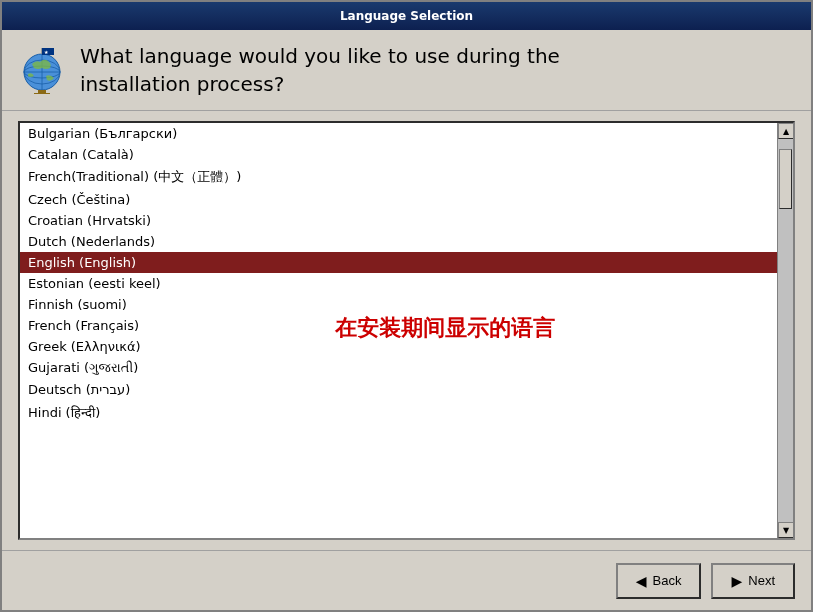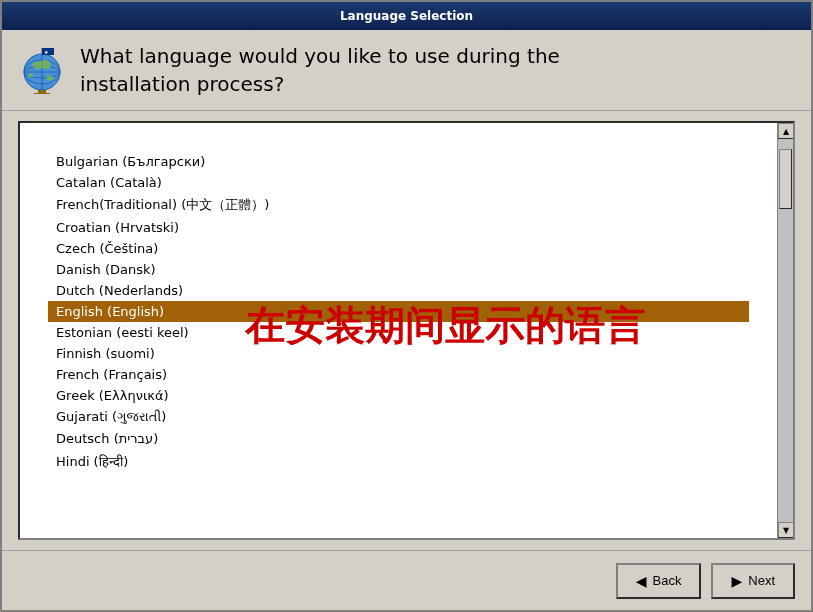--- a/index.html
+++ b/index.html
@@ -72,44 +72,44 @@
       background: white;
       display: flex;
       overflow: hidden;
       position: relative;
     }
 
     .language-list {
       flex: 1;
       overflow-y: scroll;
       list-style: none;
-      padding: 12px;
-      margin: 16px;
+      padding: 0;
+      margin: 0;
       position: relative;
     }
 
     .language-list li {
       padding: 3px 8px;
       cursor: pointer;
       color: #000;
       font-size: 13px;
       white-space: nowrap;
     }
 
     .language-list li.selected {
-      background: #a16207;
+      background: #7f1d1d;
       color: white;
     }
 
     .overlay-text {
       position: absolute;
       top: 50%;
       left: 55%;
       transform: translate(-50%, -60%);
-      font-size: 40px;
+      font-size: 22px;
       color: #cc0000;
       font-weight: bold;
       pointer-events: none;
       white-space: nowrap;
     }
 
     .scrollbar {
       width: 16px;
       background: #d4d0c8;
       border-left: 1px solid #808080;
@@ -219,23 +219,22 @@
 installation process?</div>
   </div>
 
   <div class="main-content">
     <div class="list-container">
       <ul class="language-list" id="language-list">
 
       <li>Bulgarian (Български)</li>
           <li>Catalan (Català)</li>
           <li>French(Traditional) (中文（正體）)</li>
+          <li>Czech (Čeština)</li>
           <li>Croatian (Hrvatski)</li>
-          <li>Czech (Čeština)</li>
-          <li>Danish (Dansk)</li>
           <li>Dutch (Nederlands)</li>
           <li class="selected">English (English)</li>
           <li>Estonian (eesti keel)</li>
           <li>Finnish (suomi)</li>
           <li>French (Français)</li>
           <li>Greek (Ελληνικά)</li>
           <li>Gujarati (ગુજરાતી)</li>
           <li>Deutsch (עברית)</li>
           <li>Hindi (हिन्दी)</li>
         </ul>

